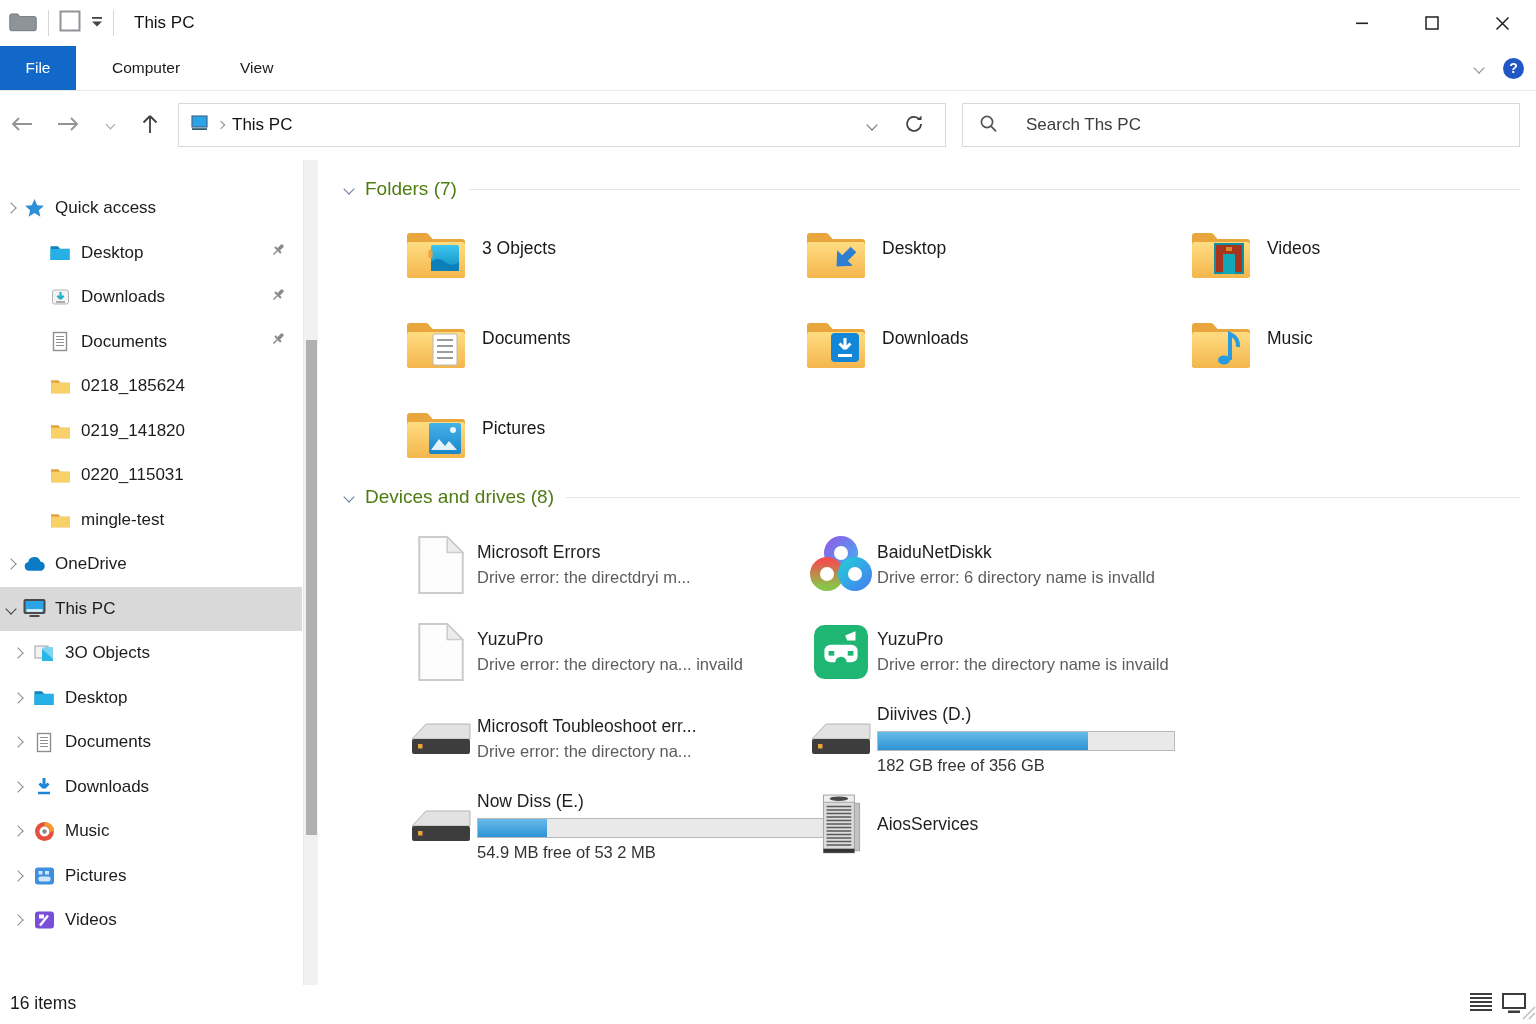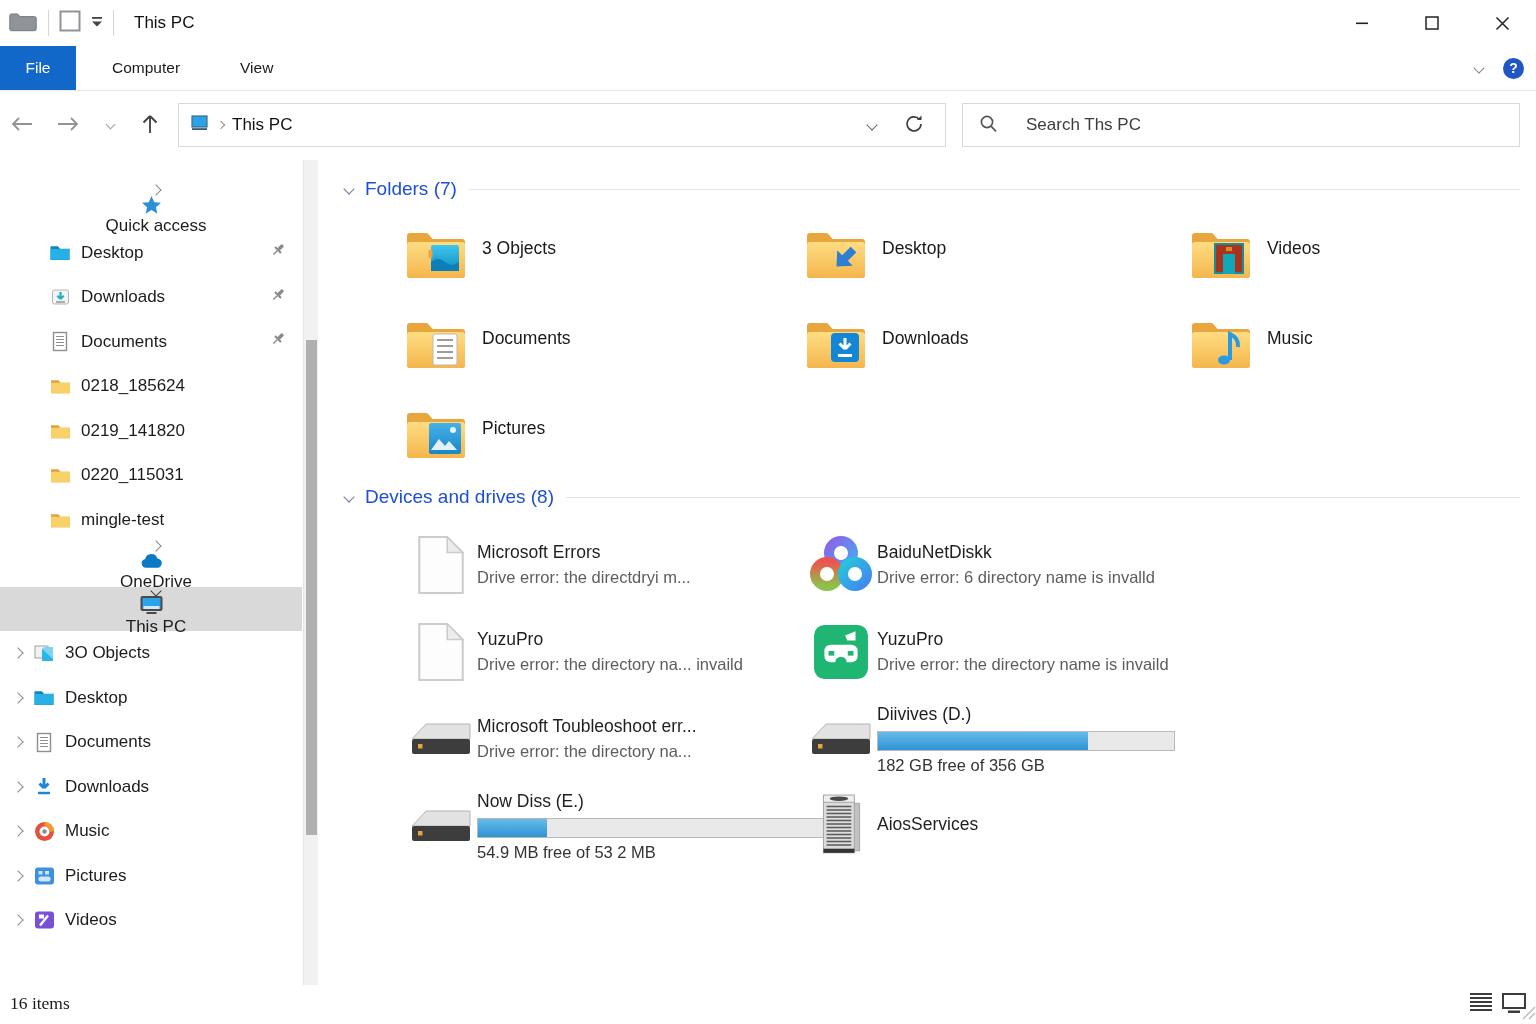--- a/index.html
+++ b/index.html
@@ -34,54 +34,54 @@
   #addr-right{position:absolute;left:178px;top:11px;width:768px;height:44px;pointer-events:none;}
   #searchbox{position:absolute;left:962px;top:11px;width:558px;height:44px;border:1px solid #d9d9d9;box-sizing:border-box;
     display:flex;align-items:center;}
   #searchbox input{border:0;outline:none;font-size:17px;color:#222;width:420px;margin-left:26px;
     font-family:"Liberation Sans","DejaVu Sans",sans-serif;}
   #searchbox input::placeholder{color:#3c3c3c;opacity:1;}
   
   #sidebar{position:absolute;top:160px;left:0;width:302px;height:825px;overflow:hidden;padding-top:26px;box-sizing:border-box;}
   .srow{display:flex;align-items:center;height:44.5px;font-size:17px;}
   .srow .cbox{width:22px;display:flex;justify-content:center;flex:none;}
-  .srow.lvl0{padding-left:10px;flex-direction:column;}
+  .srow.lvl0{}
   .srow.lvl1{padding-left:48px;}
   .srow.lvl2{padding-left:4px;}
   .srow.lvl2 .cbox{width:28px;}
   .sico{width:24px;height:22px;margin-right:9px;flex:none;display:flex;align-items:center;justify-content:center;}
   .slbl{white-space:nowrap;}
   .pin{margin-left:auto;margin-right:16px;flex:none;}
   .srow.selected{background:#d9d9d9;}
   #side-scroll{position:absolute;left:303px;top:160px;width:15px;height:825px;background:#f1f1f1;border-left:1px solid #e6e6e6;box-sizing:border-box;}
   #side-thumb{position:absolute;left:2px;top:180px;width:11px;height:495px;background:#b0b0b0;}
   
   #content{position:absolute;left:318px;top:160px;right:0;height:825px;overflow:hidden;}
   .ghead{position:absolute;left:27px;right:16px;display:flex;align-items:center;gap:12px;}
-  .ghead .gtitle{font-size:19px;color:#1d4ed8;white-space:nowrap;}
+  .ghead .gtitle{font-size:19px;color:#4d7c0f;white-space:nowrap;}
   .ghead .gline{flex:1;height:1px;background:#e5e5e5;}
   #folders-grid{position:absolute;left:87px;top:52px;display:grid;grid-template-columns:400px 385px 1fr;grid-auto-rows:90px;}
   .ftile{display:flex;align-items:center;gap:15px;}
   .ftile .flbl{font-size:17.5px;color:#191919;transform:translateY(-9px);}
   #devices-grid{position:absolute;left:87px;top:360px;display:grid;grid-template-columns:400px 1fr;grid-auto-rows:87px;}
   .dtile{display:flex;align-items:center;}
   .dicon{width:72px;flex:none;display:flex;justify-content:center;padding-top:3px;}
   .dtext{padding-top:4px;max-width:315px;}
   .dtitle{font-size:17.5px;color:#1f1f1f;line-height:1.25;}
   .ddesc{font-size:16.5px;color:#5d5d5d;line-height:1.4;margin-top:3px;}
   .bar{height:20px;border:1px solid #b9b9b9;background:#e9e9e9;box-sizing:border-box;margin:6px 0 5px;}
   .fill{height:100%;background:linear-gradient(180deg,#66bbe9,#2f92d5);}
   .w348{width:348px;}
   .w298{width:298px;}
   .dfree{font-size:16.5px;color:#333;}
   .dtile.center{align-items:center;}
   .dtile.center .dtext{padding-top:0;}
   
   #statusbar{position:absolute;left:0;right:0;bottom:0;height:39px;}
-  #item-count{position:absolute;left:10px;top:8px;font-size:17.5px;color:#1a1a1a;font-family:Liberation Serif, serif;}
+  #item-count{position:absolute;left:10px;top:8px;font-size:17.5px;color:#1a1a1a;}
   #view-list{position:absolute;right:44px;top:8px;}
   #view-thumb{position:absolute;right:10px;top:8px;}
   #grip{position:absolute;right:0;bottom:0;}
 </style>
 </head>
 <body>
 
 <svg width="0" height="0" style="position:absolute" aria-hidden="true">
   <defs>
     <linearGradient id="gfold" x1="0" y1="0" x2="0" y2="1">

